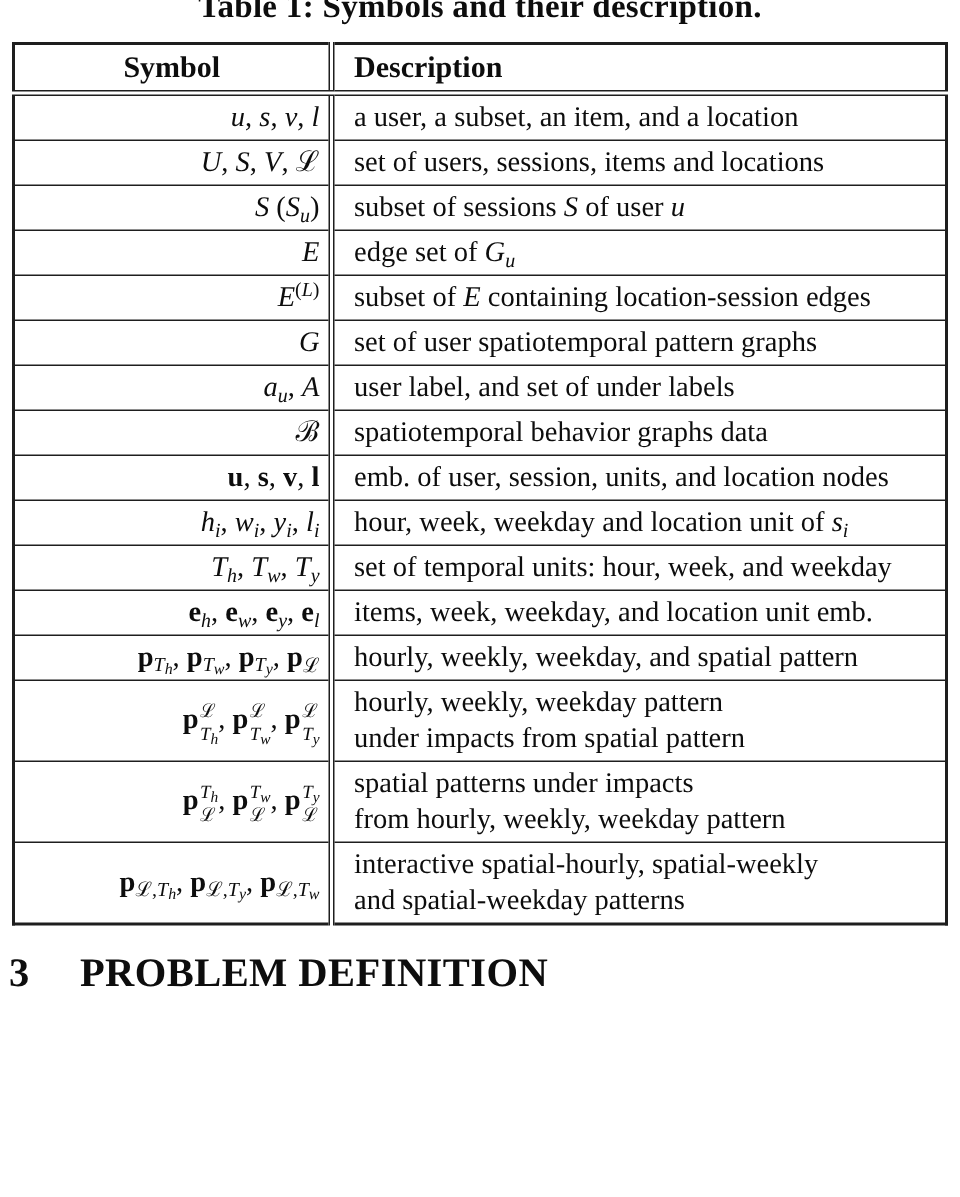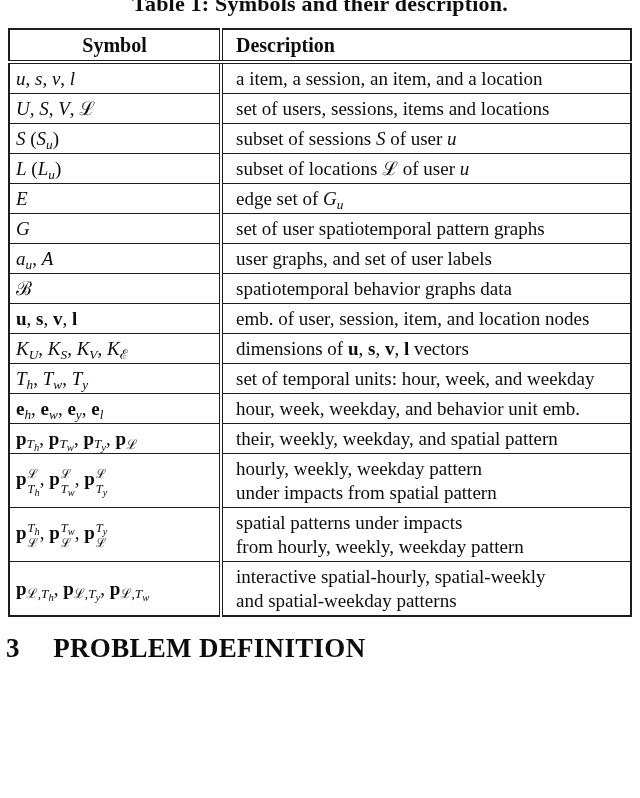--- a/index.html
+++ b/index.html
@@ -30,21 +30,21 @@
     padding: 2.5px 6px;
     font-size: 19px;
     line-height: 24px;
     vertical-align: middle;
   }
   .symtab thead th {
     border-bottom: 4px double #1e1e1e;
     font-size: 20px;
     padding: 3px 6px;
   }
-  .col-sym  { width: 197px; text-align: left; }
+  .col-sym  { width: 197px; text-align: right; }
   .col-desc { border-left: 4px double #1e1e1e !important; text-align: left; padding-left: 13px !important; }
   th.col-sym { text-align: center; }
   th.col-desc { text-align: left; }
 
   
   .symtab i { font-style: italic; }
   .sc { font-style: italic; }                   
   sub { font-size: 70%; vertical-align: -0.28em; line-height: 0; }
   sup { font-size: 70%; vertical-align: 0.52em; line-height: 0; }
   sub sub { font-size: 80%; vertical-align: -0.25em; }
@@ -79,69 +79,69 @@
 <table class="symtab">
   <thead>
     <tr>
       <th class="col-sym">Symbol</th>
       <th class="col-desc">Description</th>
     </tr>
   </thead>
   <tbody>
       <tr>
         <td class="col-sym"><i>u</i>, <i>s</i>, <i>v</i>, <i>l</i></td>
-        <td class="col-desc">a item, a session, an item, and a location</td>
+        <td class="col-desc">a user, a subset, an item, and a location</td>
       </tr>
       <tr>
         <td class="col-sym"><span class="sc">U</span>, <span class="sc">S</span>, <span class="sc">V</span>, ℒ</td>
         <td class="col-desc">set of users, sessions, items and locations</td>
       </tr>
       <tr>
         <td class="col-sym"><i>S</i> (<i>S<sub>u</sub></i>)</td>
         <td class="col-desc">subset of sessions <span class="sc">S</span> of user <i>u</i></td>
       </tr>
       <tr>
-        <td class="col-sym"><i>L</i> (<i>L<sub>u</sub></i>)</td>
-        <td class="col-desc">subset of locations ℒ of user <i>u</i></td>
+        <td class="col-sym"><i>E</i></td>
+        <td class="col-desc">edge set of <i>G<sub>u</sub></i></td>
       </tr>
       <tr>
-        <td class="col-sym"><i>E</i></td>
-        <td class="col-desc">edge set of <i>G<sub>u</sub></i></td>
+        <td class="col-sym"><i>E</i><sup>(<i>L</i>)</sup></td>
+        <td class="col-desc">subset of <i>E</i> containing location-session edges</td>
       </tr>
       <tr>
         <td class="col-sym"><span class="sc">G</span></td>
         <td class="col-desc">set of user spatiotemporal pattern graphs</td>
       </tr>
       <tr>
         <td class="col-sym"><i>a<sub>u</sub></i>, <span class="sc">A</span></td>
-        <td class="col-desc">user graphs, and set of user labels</td>
+        <td class="col-desc">user label, and set of under labels</td>
       </tr>
       <tr>
         <td class="col-sym">ℬ</td>
         <td class="col-desc">spatiotemporal behavior graphs data</td>
       </tr>
       <tr>
         <td class="col-sym"><b>u</b>, <b>s</b>, <b>v</b>, <b>l</b></td>
-        <td class="col-desc">emb. of user, session, item, and location nodes</td>
+        <td class="col-desc">emb. of user, session, units, and location nodes</td>
       </tr>
       <tr>
-        <td class="col-sym"><i>K</i><sub><span class="sc">U</span></sub>, <i>K</i><sub><span class="sc">S</span></sub>, <i>K</i><sub><span class="sc">V</span></sub>, <i>K</i><sub>ℰ</sub></td>
-        <td class="col-desc">dimensions of <b>u</b>, <b>s</b>, <b>v</b>, <b>l</b> vectors</td>
+        <td class="col-sym"><i>h<sub>i</sub></i>, <i>w<sub>i</sub></i>, <i>y<sub>i</sub></i>, <i>l<sub>i</sub></i></td>
+        <td class="col-desc">hour, week, weekday and location unit of <i>s<sub>i</sub></i></td>
       </tr>
       <tr>
         <td class="col-sym"><span class="sc">T</span><sub><i>h</i></sub>, <span class="sc">T</span><sub><i>w</i></sub>, <span class="sc">T</span><sub><i>y</i></sub></td>
         <td class="col-desc">set of temporal units: hour, week, and weekday</td>
       </tr>
       <tr>
         <td class="col-sym"><b>e</b><sub><i>h</i></sub>, <b>e</b><sub><i>w</i></sub>, <b>e</b><sub><i>y</i></sub>, <b>e</b><sub><i>l</i></sub></td>
-        <td class="col-desc">hour, week, weekday, and behavior unit emb.</td>
+        <td class="col-desc">items, week, weekday, and location unit emb.</td>
       </tr>
       <tr>
         <td class="col-sym"><b>p</b><sub><span class="sc">T</span><sub><i>h</i></sub></sub>, <b>p</b><sub><span class="sc">T</span><sub><i>w</i></sub></sub>, <b>p</b><sub><span class="sc">T</span><sub><i>y</i></sub></sub>, <b>p</b><sub>ℒ</sub></td>
-        <td class="col-desc">their, weekly, weekday, and spatial pattern</td>
+        <td class="col-desc">hourly, weekly, weekday, and spatial pattern</td>
       </tr>
       <tr>
         <td class="col-sym"><b>p</b><span class="ss">
             <span>ℒ</span>
             <span><span class="sc">T</span><sub><i>h</i></sub></span>
           </span>, <b>p</b><span class="ss">
             <span>ℒ</span>
             <span><span class="sc">T</span><sub><i>w</i></sub></span>
           </span>, <b>p</b><span class="ss">
             <span>ℒ</span>

